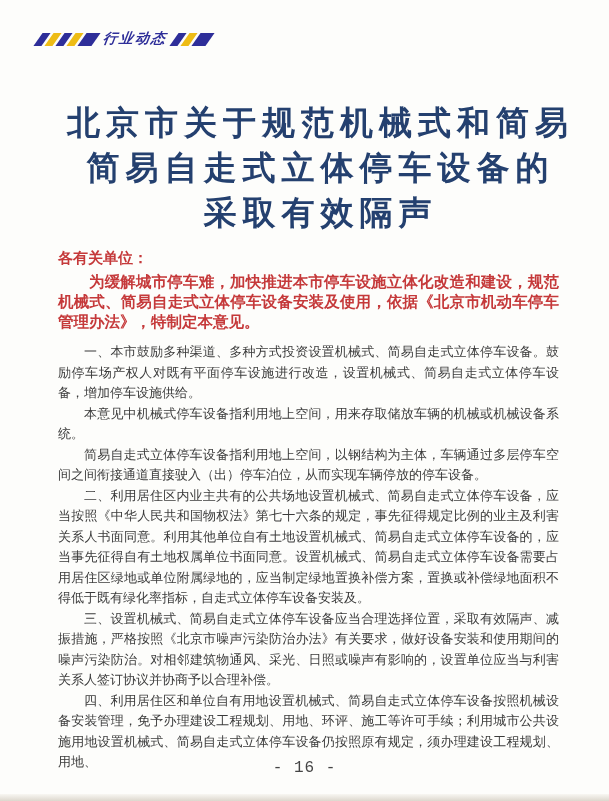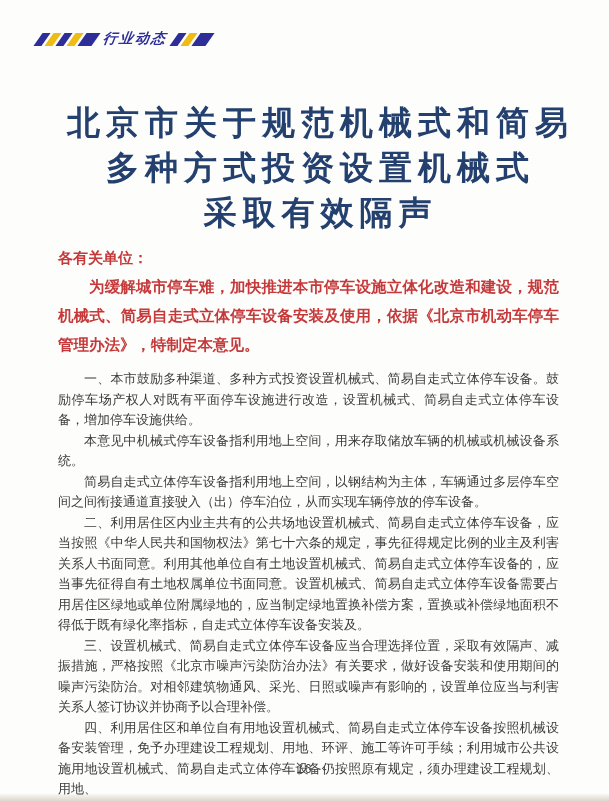--- a/index.html
+++ b/index.html
@@ -67,42 +67,42 @@
   .salutation {
     color: var(--red, #c5393a);
     font-weight: bold;
     font-size: 15px;
     line-height: 21px;
   }
   .intro-para {
     color: var(--red, #c5393a);
     font-weight: bold;
     font-size: 15.5px;
-    line-height: 29px;
+    line-height: 20px;
     text-align: justify;
     text-indent: 2em;
     margin-top: 4px;
   }
   .body-paras { margin-top: 10px; }
   .body-paras p {
     color: var(--text, #3b3b3b);
     font-size: 13px;
     line-height: 20.5px;
     text-align: justify;
     text-indent: 2em;
   }
   
   .page-number {
     position: absolute;
     bottom: 24px;
     left: 0;
     width: 100%;
     text-align: center;
     font-family: "Liberation Mono", monospace;
-    font-size: 12px;
+    font-size: 16px;
     color: #444;
     letter-spacing: 1px;
   }
   .scan-edge {
     position: absolute;
     bottom: 0;
     left: 0;
     width: 100%;
     height: 7px;
     background: linear-gradient(to bottom, rgba(190,170,140,0.08), rgba(160,145,120,0.35));
@@ -124,21 +124,21 @@
     <div class="header-label">行业动态</div>
     <div class="stripe-group">
       <div class="stripe navy"></div>
       <div class="stripe yellow"></div>
       <div class="stripe navy wide"></div>
     </div>
   </div>
 
   <div class="doc-title">
     <div>北京市关于规范机械式和简易</div>
-    <div>多种方式投资设置机械式</div>
+    <div>简易自走式立体停车设备的</div>
     <div>采取有效隔声</div>
   </div>
 
   <div class="content">
     <div class="salutation">各有关单位：</div>
     <div class="intro-para">为缓解城市停车难，加快推进本市停车设施立体化改造和建设，规范机械式、简易自走式立体停车设备安装及使用，依据《北京市机动车停车管理办法》，特制定本意见。</div>
     <div class="body-paras">
       <p>一、本市鼓励多种渠道、多种方式投资设置机械式、简易自走式立体停车设备。鼓励停车场产权人对既有平面停车设施进行改造，设置机械式、简易自走式立体停车设备，增加停车设施供给。</p>
       <p>本意见中机械式停车设备指利用地上空间，用来存取储放车辆的机械或机械设备系统。</p>
       <p>简易自走式立体停车设备指利用地上空间，以钢结构为主体，车辆通过多层停车空间之间衔接通道直接驶入（出）停车泊位，从而实现车辆停放的停车设备。</p>

